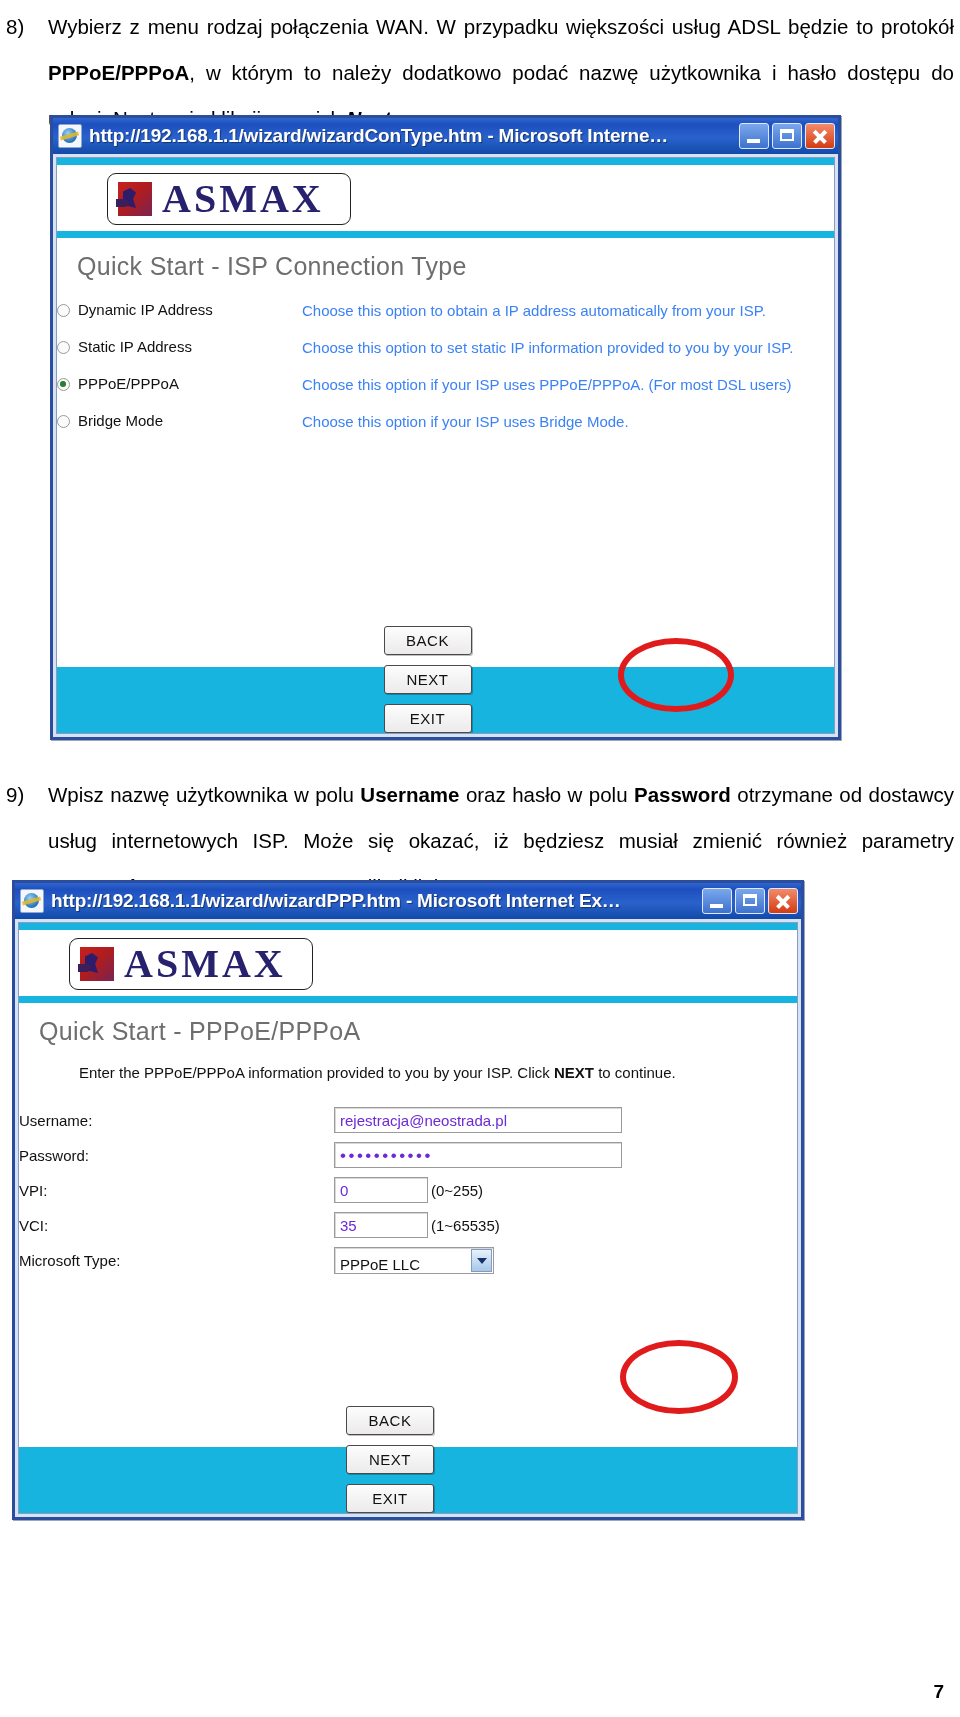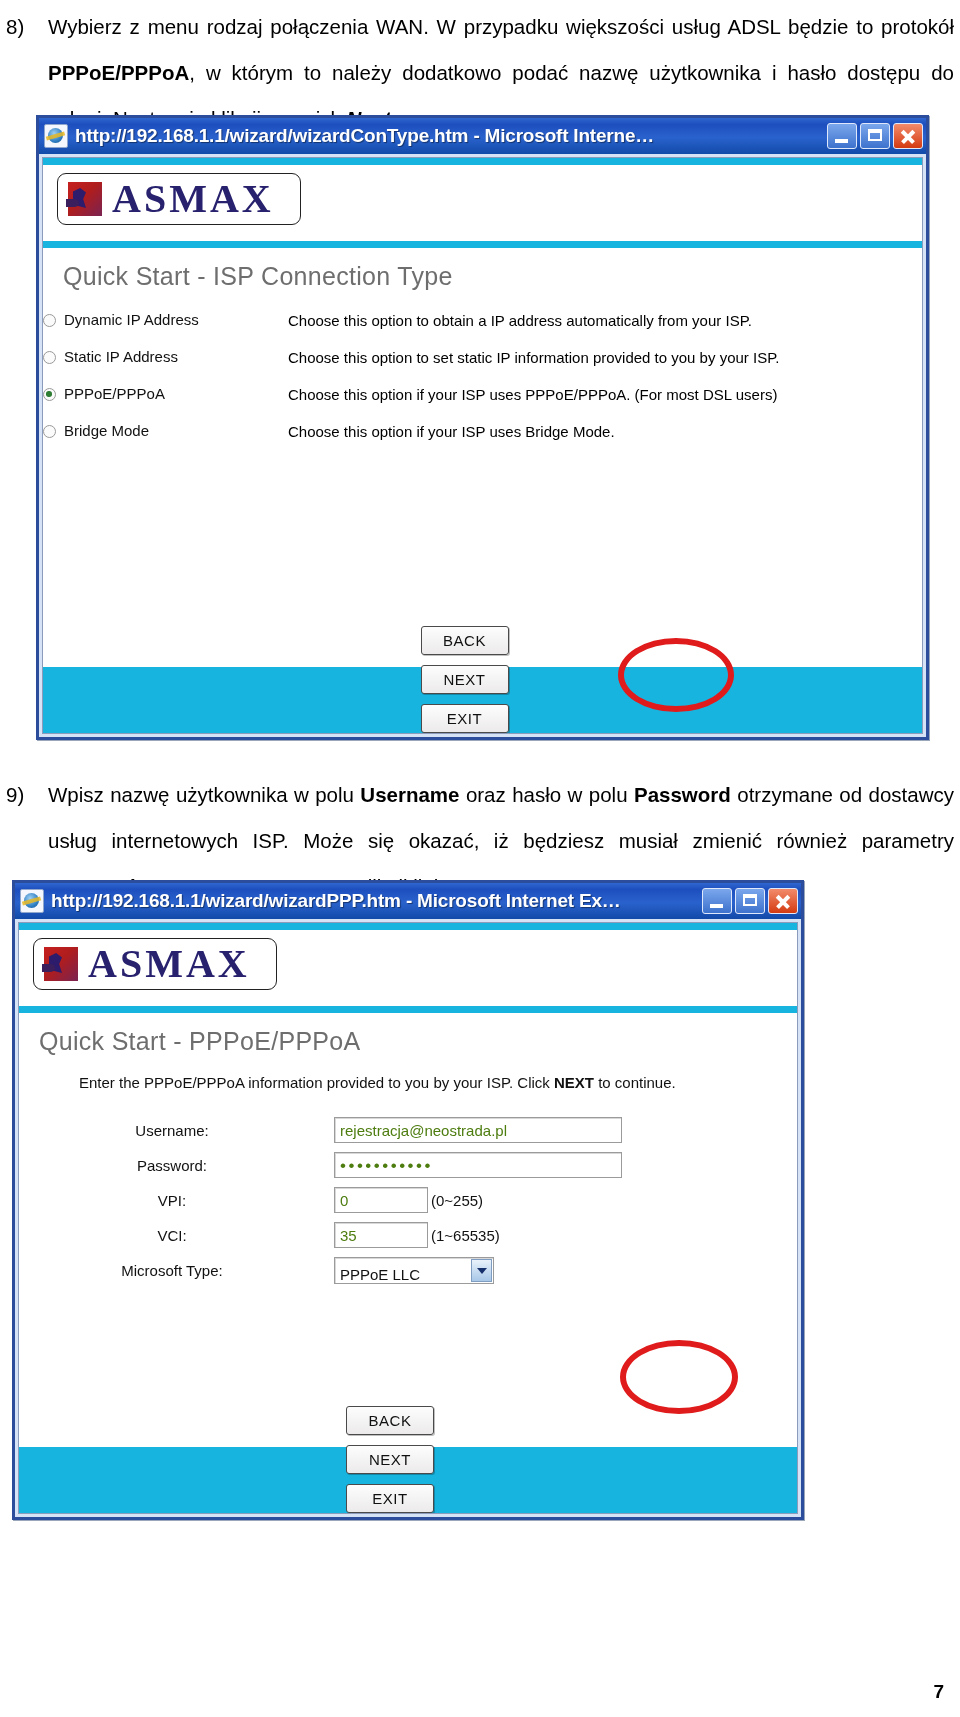--- a/index.html
+++ b/index.html
@@ -43,21 +43,21 @@
   #step9 { left: 6px; top: 772px; width: 948px; }
 
   
   .win {
     position: absolute;
     box-sizing: border-box;
     border: 3px solid #2b4d9b;
     background: #d6e3f7;
     box-shadow: 1px 1px 0 #9aa7bb;
   }
-  #win1 { left: 36px; top: 115px; width: 893px; height: 625px; }
+  #win1 { left: 50px; top: 115px; width: 791px; height: 625px; }
   #win2 { left: 12px; top: 880px; width: 792px; height: 640px; }
 
   .titlebar {
     height: 36px;
     background: linear-gradient(to bottom,#2f66cf 0%, #1d4fbe 18%, #2a62cd 55%, #114aa8 100%);
     display: flex;
     align-items: center;
     padding: 0 3px 0 5px;
     position: relative;
   }
@@ -129,21 +129,22 @@
   }
 
   
   .page {
     background:#fff;
     height:100%;
     position:relative;
   }
   .cyan-bar { background:#18b4e0; height:7px; }
   .logo-wrap {
-    padding: 8px 0 16px 14px;
+    padding: 8px 0 6px 14px;
+    margin-left: 36px;
   }
   .logo-box {
     display:inline-flex;
     align-items:center;
     border:1px solid #222;
     border-radius:9px;
     padding:5px 26px 5px 10px;
     background:#fff;
   }
   .logo-mark {
@@ -214,21 +215,21 @@
   }
   .radio.checked:after {
     content:"";
     position:absolute; left:2.4px; top:2.4px;
     width:5.5px;height:5.5px;border-radius:50%;
     background:#2e7d32;
   }
   .opt-right {
     flex: 1;
     font-size: 15px;
-    color: #000000;
+    color: #3b82f6;
     line-height: 19px;
     padding-right: 16px;
   }
 
   .btn-bar {
     position:absolute;
     left:0; right:0; bottom:0;
     background:#18b4e0;
     height: 66px;
     display:flex;
@@ -264,35 +265,35 @@
   
   .form-wrap { padding: 26px 0 0 0; }
   .form-row {
     display:flex;
     align-items:center;
     margin-bottom: 9px;
   }
   .form-label {
     width: 315px;
     flex: 0 0 315px;
-    text-align: center;
+    text-align: left;
     padding-right: 9px;
     box-sizing: border-box;
     font-size: 15px;
     color:#111;
   }
   .txt {
     border: 1.5px solid #9b9b9b;
     background:#fff;
     height: 26px;
     display:flex;
     align-items:center;
     padding: 0 5px;
     font-size: 15px;
-    color:#4d7c0f;
+    color:#6d28d9;
     box-sizing: border-box;
     box-shadow: inset 1px 1px 0 #d8d8d8;
   }
   .txt.wide { width: 288px; }
   .txt.narrow { width: 94px; }
   .dots { letter-spacing: 2.5px; font-size: 17px; line-height: 15px; }
   .hint { font-size: 15px; color:#111; margin-left: 3px; }
   .select {
     border: 1.5px solid #9b9b9b;
     background:#fff;

